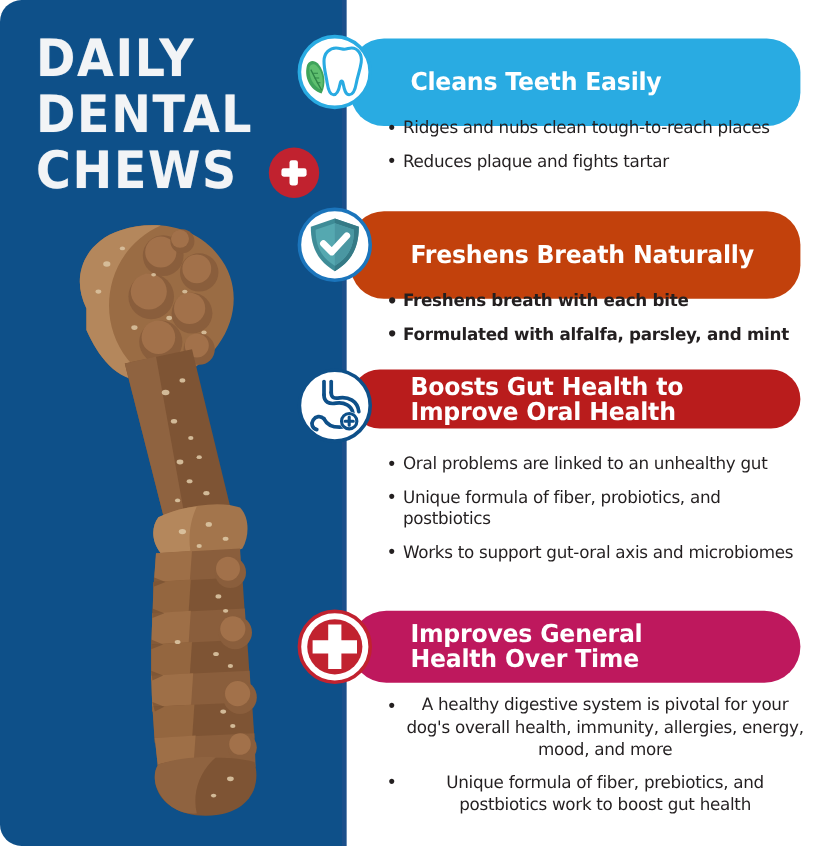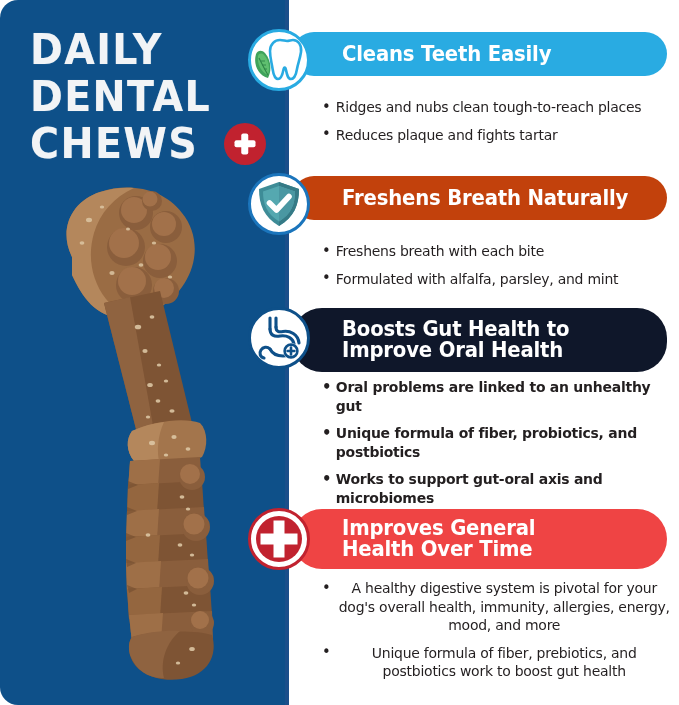--- a/index.html
+++ b/index.html
@@ -79,21 +79,21 @@
   #features{
     position:absolute;left:292px;top:0;
     width:387px;height:705px;
   }
   .feature{
     position:absolute;left:0;
     width:387px;
   }
   .banner{
     position:absolute;left:0;top:0;
-    height:44px;
+    height:73px;
     border-radius:28px;
     display:flex;align-items:center;
     box-sizing:border-box;
     padding-left:50px;padding-right:16px;
   }
   .banner-title{
     font-family:"DejaVu Sans", sans-serif;
     font-weight:bold;
     color:#ffffff;
     font-size:20.5px;
@@ -138,29 +138,29 @@
 
   
   #feature-1{top:32px;}
   #feature-1 .banner{width:375px;background:#29ABE2;}
   #feature-1 .feature-icon{border:3px solid #29ABE2;}
   #feature-1 .bullets{top:66px;}
   
   #feature-2{top:176px;}
   #feature-2 .banner{width:375px;background:#c2410c;}
   #feature-2 .feature-icon{border:3px solid #1B75BC;}
-  #feature-2 .bullets{top:66px;}
+  #feature-2 .bullets{top:66px;font-weight:bold;}
   
   #feature-3{top:308px;}
-  #feature-3 .banner{width:375px;background:#0f172a;height:64px;border-radius:30px;}
+  #feature-3 .banner{width:375px;background:#b91c1c;height:49px;border-radius:30px;}
   #feature-3 .feature-icon{border:3px solid #0E5089;top:-1px;}
-  #feature-3 .bullets{top:70px;font-weight:bold;}
+  #feature-3 .bullets{top:70px;}
   
   #feature-4{top:509px;}
-  #feature-4 .banner{width:375px;background:#ef4444;height:60px;border-radius:30px;}
+  #feature-4 .banner{width:375px;background:#be185d;height:60px;border-radius:30px;}
   #feature-4 .feature-icon{border:3px solid #C1222F;top:-1px;}
   #feature-4 .bullets{top:70px;text-align:center;}
 
   .icon-svg{display:block;}
 </style>
 </head>
 <body>
 
 <div id="poster">
 

